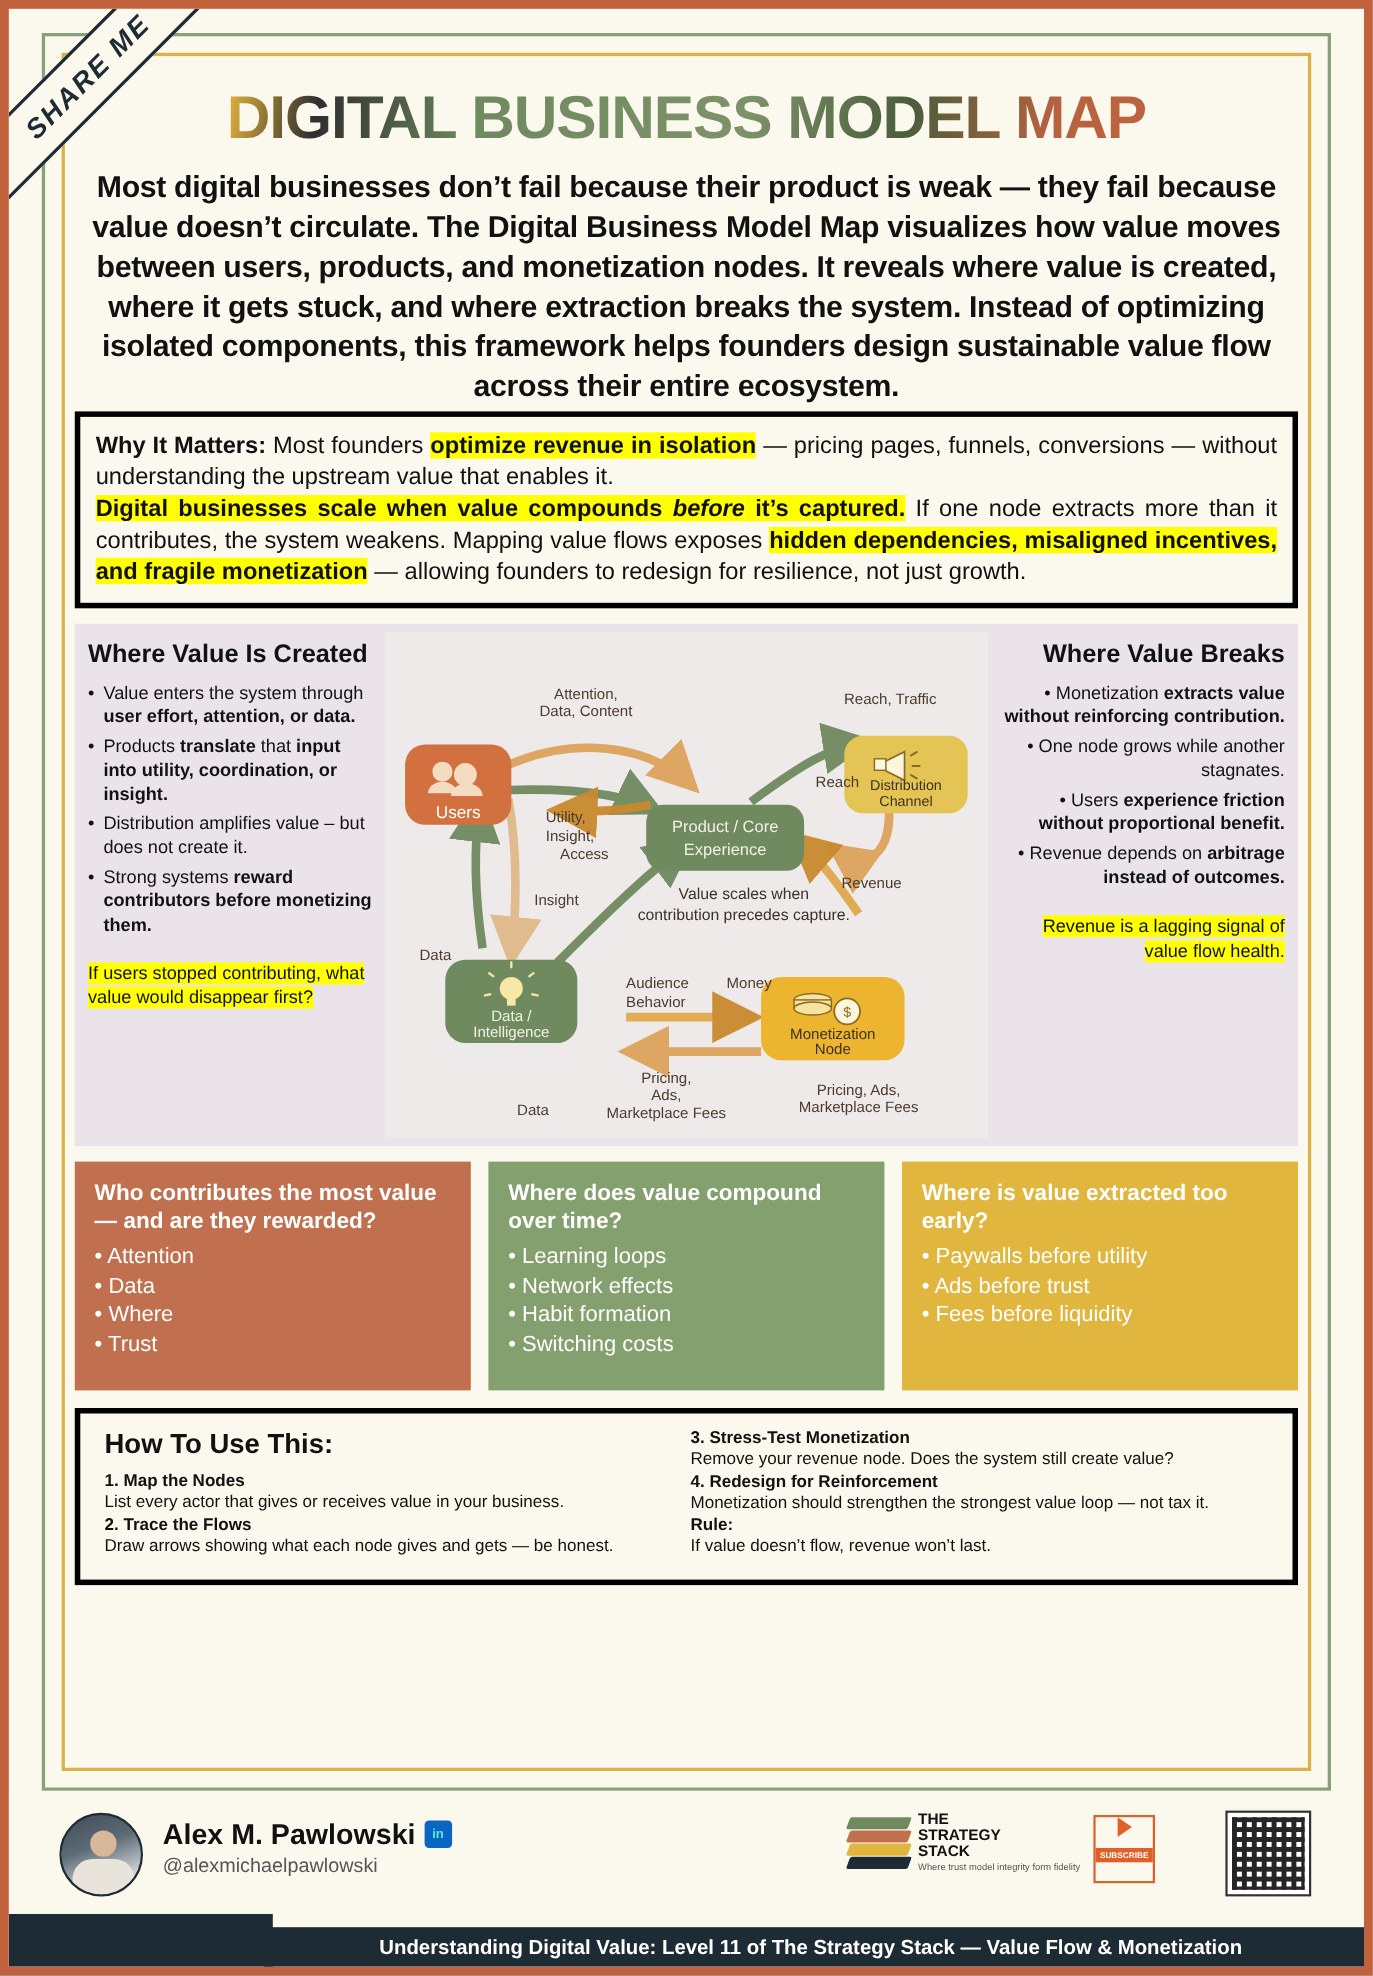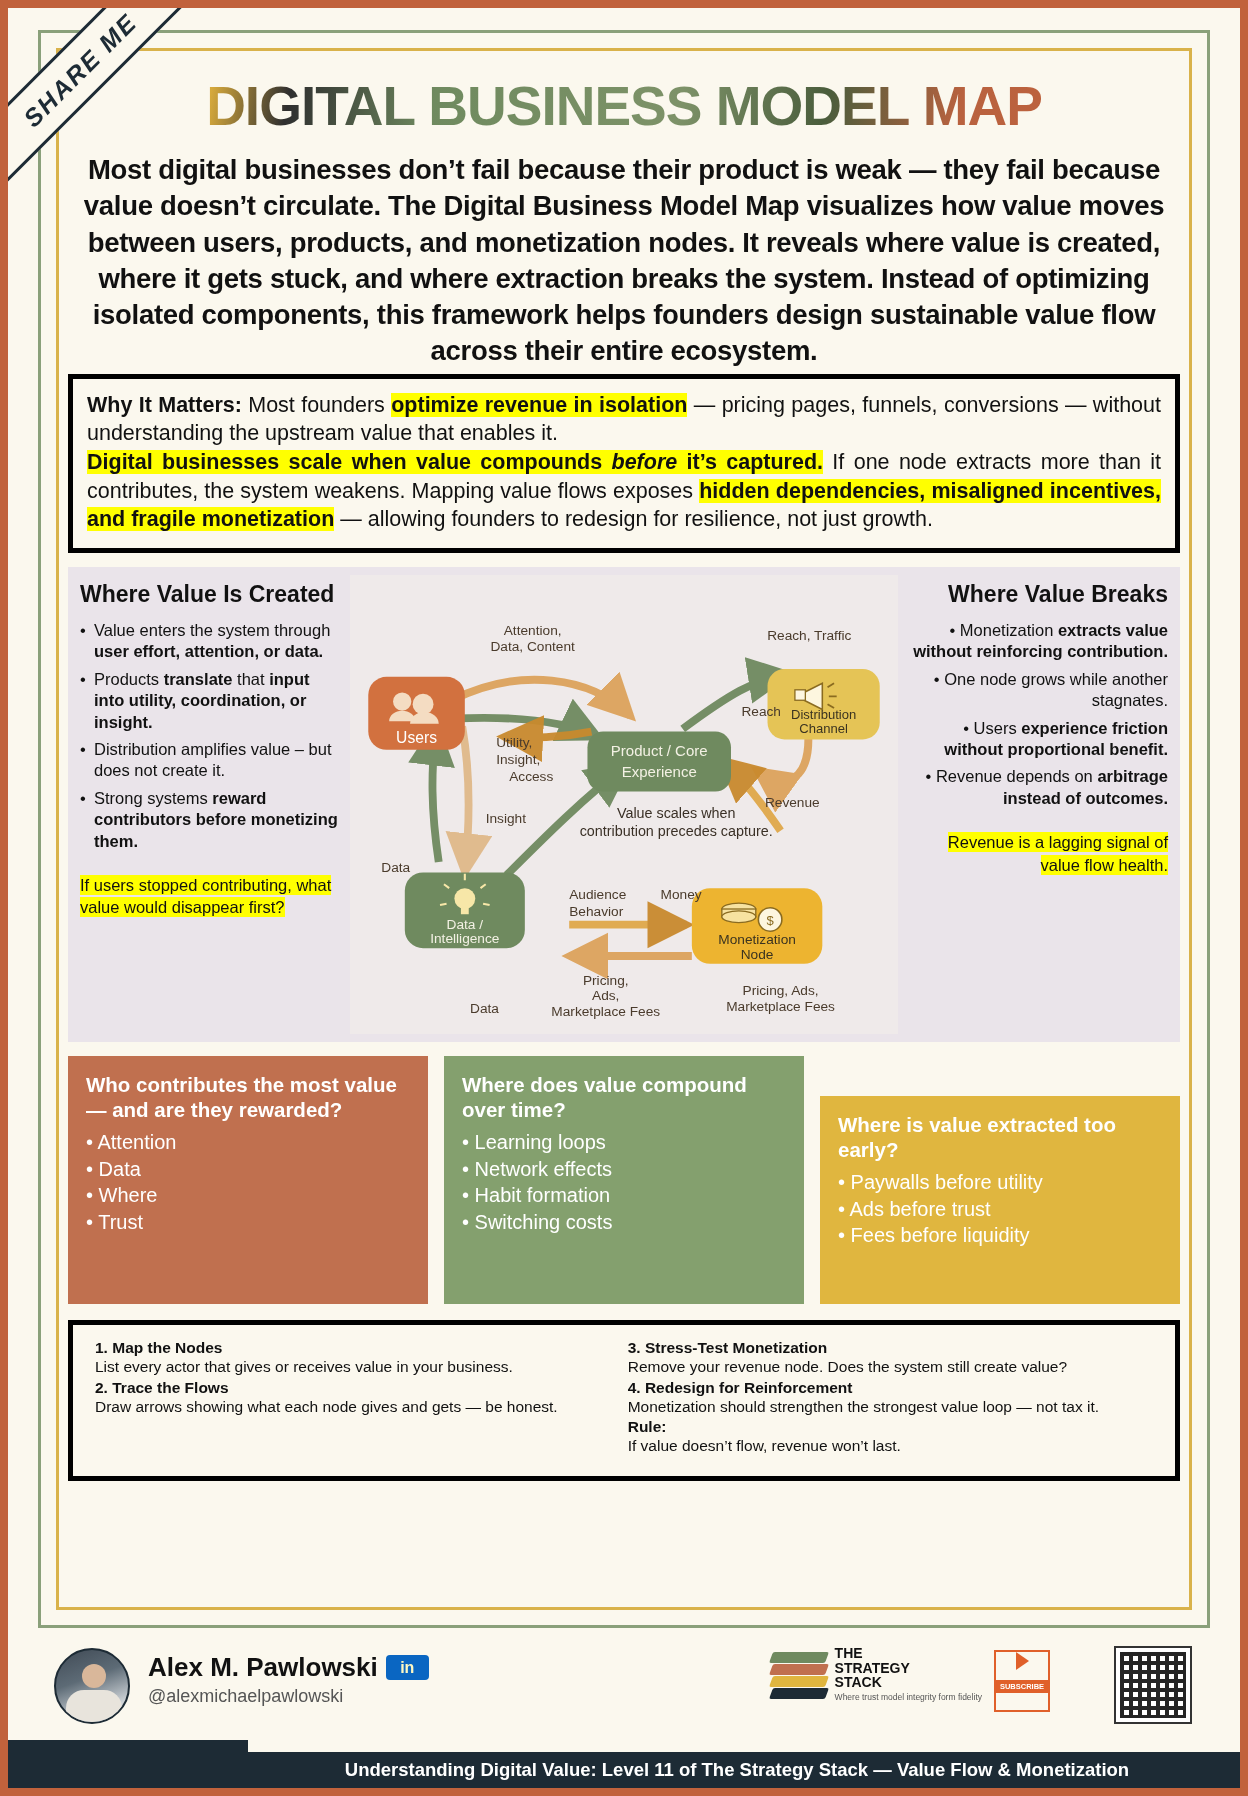--- a/index.html
+++ b/index.html
@@ -147,21 +147,21 @@
     margin-top: 14px;
   }
   .card {
     flex: 1;
     padding: 16px 18px 22px 18px;
     color: #fff;
     min-height: 208px;
   }
   .card.c1 { background: #c0704f; }
   .card.c2 { background: #84a06e; }
-  .card.c3 { background: #e0b63f; margin-top: 40px; }
+  .card.c3 { background: #e0b63f; }
   .card h3 { font-size: 20.5px; font-weight: bold; line-height: 1.24; margin-bottom: 6px; }
   .card ul { list-style: none; }
   .card li { font-size: 20px; line-height: 1.34; }
   .card li:before { content: "• "; }
 
   
   .howto {
     border: 5px solid #000;
     background: #fbf8ee;
     margin-top: 16px;
@@ -195,22 +195,22 @@
   .f-avatar .body {
     position: absolute; left: 10px; top: 40px; width: 56px; height: 40px;
     border-radius: 18px 18px 0 0; background: #e8e4dc;
   }
   .f-name {
     position: absolute; left: 140px; top: 24px;
     font-size: 26px; font-weight: bold; color: #111;
     display: flex; align-items: center; gap: 8px;
   }
   .li-badge {
-    display: inline-block; width: 43px; height: 25px; background: #0a66c2;
-    border-radius: 4px; color: #fef9c3; font-size: 16px; font-weight: bold;
+    display: inline-block; width: 25px; height: 25px; background: #0a66c2;
+    border-radius: 4px; color: #5eead4; font-size: 12px; font-weight: bold;
     text-align: center; line-height: 25px; font-family: "Liberation Sans", sans-serif;
   }
   .f-handle {
     position: absolute; left: 140px; top: 58px;
     font-size: 18px; color: #555;
   }
   .f-bar {
     position: absolute; left: 232px; right: 0; bottom: 0; height: 36px;
     background: #1d2b35; color: #fff;
     display: flex; align-items: center; justify-content: center;
@@ -437,20 +437,21 @@
         <ul>
           <li>Paywalls before utility</li>
           <li>Ads before trust</li>
           <li>Fees before liquidity</li>
         </ul>
       </div>
     </div>
 
     <div class="howto">
       <div class="howto-left">
+        <h3>How To Use This:</h3>
         <div class="step-t">1. Map the Nodes</div>
         <div class="step-b">List every actor that gives or receives value in your business.</div>
         <div class="step-t">2. Trace the Flows</div>
         <div class="step-b">Draw arrows showing what each node gives and gets — be honest.</div>
       </div>
       <div class="howto-right">
         <div class="step-t">3. Stress-Test Monetization</div>
         <div class="step-b">Remove your revenue node. Does the system still create value?</div>
         <div class="step-t">4. Redesign for Reinforcement</div>
         <div class="step-b">Monetization should strengthen the strongest value loop — not tax it.</div>

